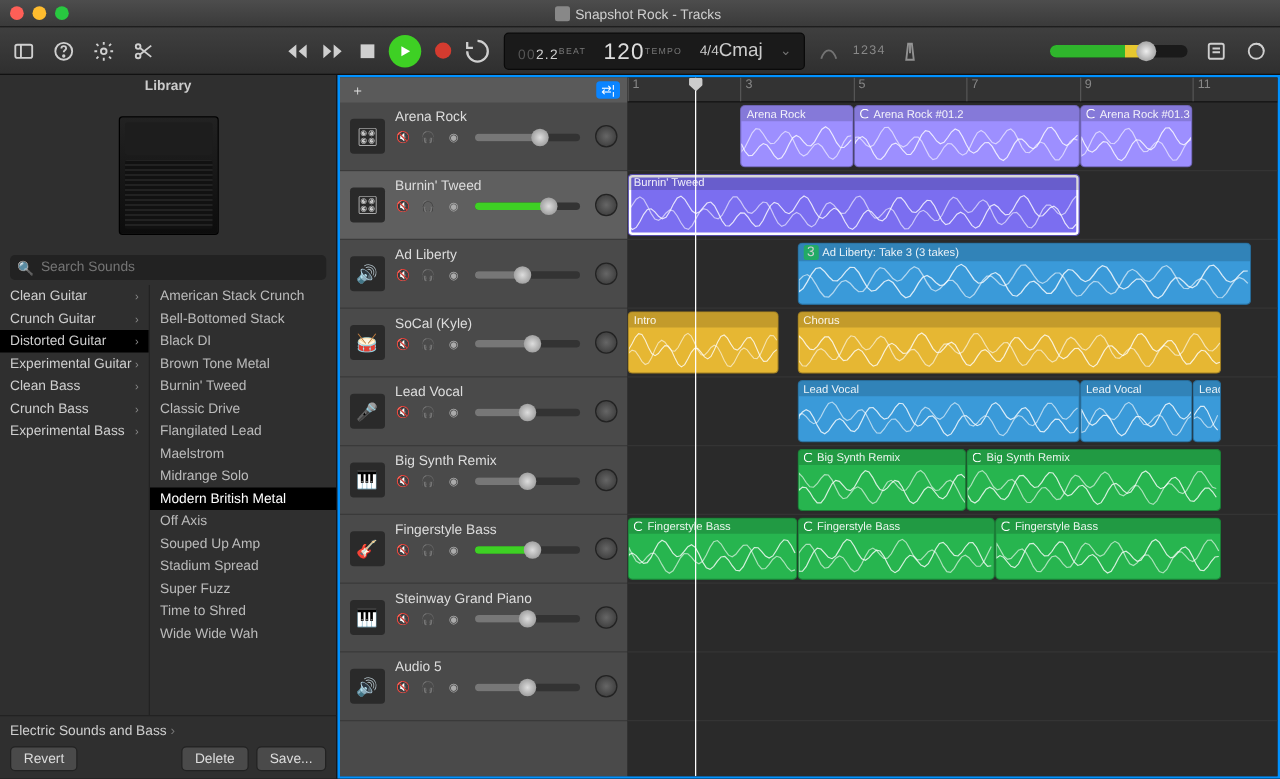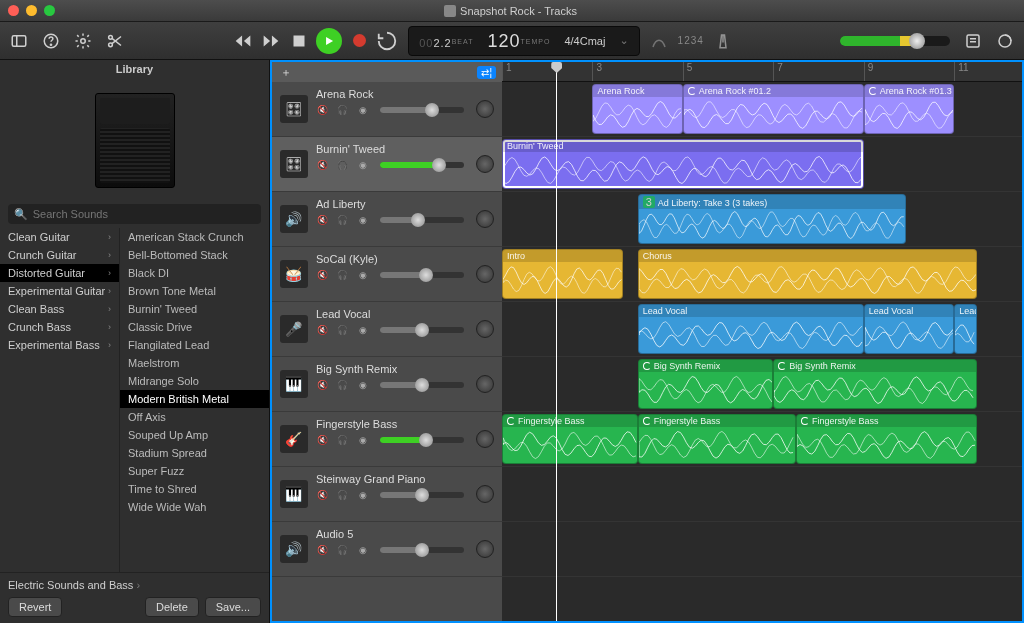--- a/index.html
+++ b/index.html
@@ -175,21 +175,21 @@
         <div class="seg">
             <div class="big"><span class="ghost">00</span><span>2.2</span></div>
             <div class="lbl">BEAT</div>
           </div>
         <div class="seg">
             <div class="big">120</div>
             <div class="lbl">TEMPO</div>
           </div>
         <div class="seg">
             <div style="font-size:11px;color:#ccc">4/4</div>
-            <div style="font-size:11px;color:#ccc">Cmaj</div>
+            <div style="font-size:15px;color:#ccc">Cmaj</div>
           </div>
         <div class="seg" style="justify-content:center;color:#777">⌄</div>
       </div>
       <span class="ico" style="opacity:.4">
           <svg viewBox="0 0 24 24" fill="none" stroke="currentColor" stroke-width="2">
             <path d="M4 20c4-12 12-12 16 0"></path>
           </svg>
         </span>
       <span style="color:#888;font-size:10px;letter-spacing:1px">1234</span>
       <span class="ico" style="opacity:.6">
@@ -481,21 +481,21 @@
             <div class="lane">
               <div class="region" style="left: 0px; width: 361.739px; background: rgb(123, 110, 240); box-shadow: rgb(255, 255, 255) 0px 0px 0px 2px inset;">
                 <div class="rname">Burnin' Tweed</div>
                 <div class="wave"><svg viewBox="0 0 361.7391304347826 40" preserveAspectRatio="none">
                     <path d="M0 20 L0 32.455810295367264 L3 35.05912403854934 L6 33.29619357090354 L9 27.974934334949978 L12 21.65558634535195 L15 17.289805854995663 L18 16.656049377131836 L21 19.43000944997586 L24 23.38783755437416 L27 25.631817585851625 L30 24.179346705855494 L33 19.061047092727225 L36 12.337234566192024 L39 7.022461037744808 L42 5.493920347947487 L45 8.236656377256393 L48 13.598005999682513 L51 18.68240112253035 L54 20.906009975262233 L57 19.37692671296503 L60 15.360547964373039 L63 11.58098664913136 L66 10.734258785500177 L69 14.012198518366803 L72 20.43049069158057 L75 27.322837360838015 L78 31.73757310260871 L81 31.988776038362726 L84 28.530955845655075 L87 23.68926050983019 L90 20.39111658104673 L93 20.58083961260978 L96 24.16860578060345 L99 29.07812671430557 L102 32.367467301333434 L105 31.821259140931215 L108 27.159299049723018 L111 20.212102548636835 L114 13.968099609483406 L117 11.002472848998611 L120 12.129330747423051 L123 15.998992619173666 L126 19.854990534370934 L129 21.043125869815558 L132 18.461474518523396 L135 13.172106333056107 L138 7.845360085381804 L141 5.3342642171808805 L144 7.14377650387916 L147 12.616272239001464 L150 19.27067007491753 L153 24.113818082271813 L156 25.221300603285066 L159 22.7404851242545 L162 18.778854099018552 L165 16.238977188149594 L168 17.226802291111717 L171 21.888911249285638 L174 28.304129090378154 L177 33.48895806215027 L180 34.97841908634253 L183 32.134872142247765 L186 26.48308602246948 L189 20.892063622685917 L192 18.04267132502507 L195 19.003060298000726 L198 22.675723734662313 L201 26.412021635699176 L204 27.46328159897496 L207 24.488474077982183 L210 18.307974257594232 L213 11.49742528979499 L216 7.038146854450199 L219 6.746879404583597 L222 10.326198303624631 L225 15.544054363468831 L228 19.44521938857785 L231 19.943947079957592 L234 16.942892358151425 L237 12.37786696320825 L240 9.164743222936831 L243 9.614249036233058 L246 14.166210359721955 L249 21.123607121837846 L252 27.530468873384137 L255 30.723951375194147 L258 29.72921633128142 L261 25.750087361212422 L264 21.49361170080182 L267 19.692276387861632 L270 21.617994441359993 L273 26.386154733781204 L276 31.423787243845 L279 33.85090300635407 L282 32.03372344302968 L285 26.47596053898486 L288 19.5692274186921 L291 14.335604443315386 L294 12.835987266441082 L297 15.097011773221361 L300 19.130948613803223 L303 22.03638932586329 L306 21.587576315682448 L309 17.458084586478414 L312 11.420913378948166 L315 6.41651894860213 L318 4.988047642490999 L321 7.922880370441042 L324 13.829191186100157 L327 19.874788286302913 L330 23.29211232958781 L333 22.842427584832812 L336 19.454408532045523 L339 15.695590961380763 L342 14.361645676027338 L345 16.94194879498275 L348 22.786360938167817 L351 29.42183352206937 L354 33.85036219452575 L357 34.133057036099416 L360 30.41136859399107" stroke="rgba(255,255,255,.8)" stroke-width="1" fill="none"></path>
                     <path d="M0 20 L0 18.01547756065383 L3 13.069808164872267 L6 8.150373368278915 L9 6.079784966236991 L12 8.306120130640672 L15 14.111045848722778 L18 20.97436167100087 L21 25.900258672625302 L24 26.994742942968365 L27 24.449069723054926 L30 20.402902210507964 L33 17.762130161019083 L36 18.607226622892565 L39 23.047672256491246 L42 29.138469340869065 L45 33.90463277507385 L48 34.9247386811991 L51 31.624329741968086 L54 25.585370127913343 L57 19.705637397489213 L60 16.658775304040617 L63 17.480715538288074 L66 21.04009630288387 L69 24.67570633551199 L72 25.65755507786662 L75 22.6860760335143 L78 16.62345342903197 L81 10.063134294900626 L84 5.967121466242025 L87 6.1010324546553285 L90 10.105628393162311 L93 15.702216528168847 L96 19.921147904836765 L99 20.693920572525794 L102 17.95459516270005 L105 13.659856088379222 L108 10.717626358149626 L111 11.400104754645088 L114 16.093989608323643 L117 23.059885434916 L120 29.331453772477037 L123 32.27330863436903 L126 30.963145042678477 L129 26.657829161652167 L132 22.094602833232592 L135 20.00346086958601 L138 21.629816748608533 L141 26.060770190631196 L144 30.71675439492299 L147 32.744656549393646 L150 30.564442510615876 L153 24.73864782642544 L156 17.697197378498934 L159 12.464048896389595 L162 11.067627479612517 L165 13.486590468016065 L168 17.69514324991691 L171 20.78210066433513 L174 20.54177581680025 L177 16.681729716642817 L180 10.998216211421857 L183 6.424361016574293 L186 5.461312001452919 L189 8.83401497454172 L192 15.093045793874191 L195 21.37656640734877 L198 24.924218107399035 L201 24.53152246820393 L204 21.16550661886612 L207 17.41254461131581 L210 16.05617557784563 L213 18.549579138350403 L216 24.203897552255746 L219 30.529369297497624 L222 34.547467444206006 L225 34.37097129728465 L228 30.204872536298602 L231 24.23152661880099 L234 19.44189266317261 L237 18.039941675938543 L240 20.276049139967462 L243 24.33469239721486 L246 27.335747878759733 L249 26.910881386107594 L252 22.50774973069556 L255 15.720686921842121 L258 9.46891484517691 L261 6.46178526885104 L264 7.773242943783513 L267 12.289238478282407 L270 17.323579523068986 L273 20.070948716087663 L276 19.116859241931603 L279 15.19407188796359 L282 10.779678837360798 L285 8.749494225829194 L288 10.812553686661227 L291 16.566783983578013 L294 23.683787593230843 L297 29.124943783543905 L300 30.73770544312537 L303 28.37699009238625 L306 23.951383012945843 L309 20.37074957030857 L312 19.961230368833412 L315 23.19920094886214 L318 28.444362722674516 L321 32.81568991301648 L324 33.74036764940585 L327 30.344398454003667 L330 23.938208358569444 L333 17.335936242820388 L336 13.372702582839988 L339 13.414320376003891 L342 16.657804073881596 L345 20.59656994709722 L348 22.399183911231674 L351 20.460311112923804 L354 15.290207433697578 L357 9.264200246088782 L360 5.365569067248986" stroke="rgba(255,255,255,.6)" stroke-width="1" fill="none"></path>
                   </svg></div>
               </div>
             </div>
             <div class="lane">
-              <div class="region" style="left: 135.652px; width: 268px; background: rgb(58, 154, 217);">
+              <div class="region" style="left: 135.652px; width: 363px; background: rgb(58, 154, 217);">
                 <div class="rname"><span style="background:#2a6;padding:0 3px;border-radius:2px;margin-right:3px">3</span>Ad Liberty: Take 3 (3 takes)</div>
                 <div class="wave"><svg viewBox="0 0 316.52173913043475 40" preserveAspectRatio="none">
                     <path d="M0 20 L0 29.537039368660707 L3 26.670273253473702 L6 20.46354863448513 L9 13.467428813375477 L12 8.67983906938559 L15 7.970545777415525 L18 11.108526782973053 L21 15.912817583610718 L24 19.44470507914337 L27 19.60055158931373 L30 16.249808104460556 L33 11.3071312948087 L36 7.699814106977438 L39 7.784854728676075 L42 12.065630748581166 L45 18.89765294076314 L48 25.342357646223462 L51 28.712033773649217 L54 27.97824697425394 L57 24.28945703313221 L60 20.321568931633294 L63 18.811383322009355 L66 21.061274017387667 L69 26.218688746215356 L72 31.71805889414511 L75 34.64866457073076 L78 33.31481815693076 L81 28.151215034947022 L84 21.502016347150906 L87 16.381670258318426 L90 14.881618764119331 L93 17.076817767539264 L96 21.01758916226304 L99 23.809767955707777 L102 23.20202365172989 L105 18.827059106481425 L108 12.429178234250323 L111 6.954765963183334 L114 4.992584244050796 L117 7.399916081721855 L120 12.851125656775295 L123 18.550509477871177 L126 21.726841498452103 L129 21.107856095380313 L132 17.583982956573806 L135 13.705993397935295 L138 12.287210051542804 L141 14.861639076028787 L144 20.826839235379776 L147 27.732975039993388 L150 32.564445613555534 L153 33.32778898840985 L156 30.095089866478705 L159 24.94413183038865 L162 20.828339635458214 L165 19.983587976738495 L168 22.727184081867485 L171 27.293569413626535 L174 30.794644039443938 L177 30.788816029406078 L180 26.615944084393504 L183 19.780726868398666 L186 13.177523312218483 L189 9.571164461748355 L192 10.14749362660944 L195 13.909944127058695 L198 18.244517672307023 L201 20.348656527370153 L204 18.7560962006017 L207 14.138508783804578 L210 8.953106418573652 L213 6.124955553730366 L216 7.471061558354759 L219 12.7121700063859 L222 19.60315198983314 L225 25.112861223571173 L228 27.02142068981044 L231 25.07908637141344 L234 21.106238348849974 L237 17.982336900771422 L240 18.06789440555002 L243 21.907711227876614 L246 27.912568891243296 L249 33.1913314736395 L252 35.08784099188472 L255 32.5985139074822 L258 26.910265738448892 L261 20.77012872553171 L264 17.024552261306166 L267 17.111640380337356 L270 20.314559411244595 L273 24.17564986207718 L276 25.847727211611573 L279 23.65600702254266 L282 18.030993944292337 L285 11.31022456543247 L288 6.513813846193731 L291 5.74955951783528 L294 9.102328853047442 L297 14.60280782715995 L300 19.291754653080538 L303 20.808327077989674 L306 18.650137055114715 L309 14.429159316921869 L312 10.986768863801151 L315 10.843674123416886" stroke="rgba(255,255,255,.8)" stroke-width="1" fill="none"></path>
                     <path d="M0 20 L0 19.194868406746885 L3 15.428057061764488 L6 14.092577689144234 L9 16.68199843495433 L12 22.550532121363847 L15 29.226900848629867 L18 33.71069269836563 L21 34.056865415135086 L24 30.399241236944377 L27 24.8646528691092 L30 20.424428764511283 L33 19.299853025105236 L36 21.77726823642438 L39 26.068351764432727 L42 29.289932125407812 L45 29.036668242676207 L48 24.701536235512723 L51 17.834214972658227 L54 11.34361844915111 L57 7.971014495879112 L60 8.851589727317586 L63 12.934925041468567 L66 17.574065008997174 L69 19.965957764232435 L72 18.669413437261092 L75 14.38540544164604 L78 9.580683228137522 L81 7.15668435530792 L84 8.878361348397036 L87 14.406673628768818 L90 21.454827013676418 L93 26.985548281465057 L96 28.808223054152148 L99 26.720275373960956 L102 22.58179989784164 L105 19.28489458737247 L108 19.17220086893464 L111 22.754593807683577 L114 28.417245373699885 L117 33.272663323033015 L120 34.70353981069178 L123 31.76777474808702 L126 25.711684345518545 L129 19.315659290922948 L132 15.422771642361962 L135 15.439006444517315 L138 18.60878972806119 L141 22.453262072884506 L144 24.134668520156175 L147 22.013201079725278 L150 16.559361828295337 L153 10.130828404761866 L156 5.732271375022265 L159 5.422534637661883 L162 9.22306217858797 L165 15.112751576180226 L168 20.111716497635612 L171 21.87242252066202 L174 19.924706136592626 L177 15.907218800867701 L180 12.662014382232261 L183 12.679290260475515 L186 16.72819333823604 L189 23.4098764481955 L192 29.874147821469368 L195 33.31663759061006 L198 32.45448808719441 L201 28.189962531099845 L204 23.10695463890506 L207 20.071432007990037 L210 20.687416906925723 L213 24.43732657416053 L216 28.967937474638443 L219 31.368157651877354 L222 29.75226788204526 L225 24.2981027701584 L228 17.181906787773343 L231 11.443492239155216 L234 9.38923160980348 L237 11.388370446730942 L240 15.707093772837956 L243 19.467974364133525 L246 20.218665419854197 L249 17.26696128593546 L252 12.064964724914025 L255 7.435649379462713 L258 6.056606690421555 L261 9.01469317633441 L264 15.207559887641146 L267 21.91388623373107 L270 26.22725438995725 L273 26.585377380745932 L276 23.575399623165247 L279 19.584580214360304 L282 17.485314615909374 L285 19.061631841569202 L288 24.02295470605527 L291 30.1356307179263 L294 34.40272327160067 L297 34.659788559698015 L300 30.730855642931807 L303 24.524527077883167 L306 19.018556958687693 L309 16.677418770516063 L312 18.151350463699824 L315 21.954051853415525" stroke="rgba(255,255,255,.6)" stroke-width="1" fill="none"></path>
                   </svg></div>
               </div>
             </div>
             <div class="lane">
               <div class="region" style="left: 0px; width: 121px; background: rgb(230, 183, 51);">
                 <div class="rname">Intro</div>

